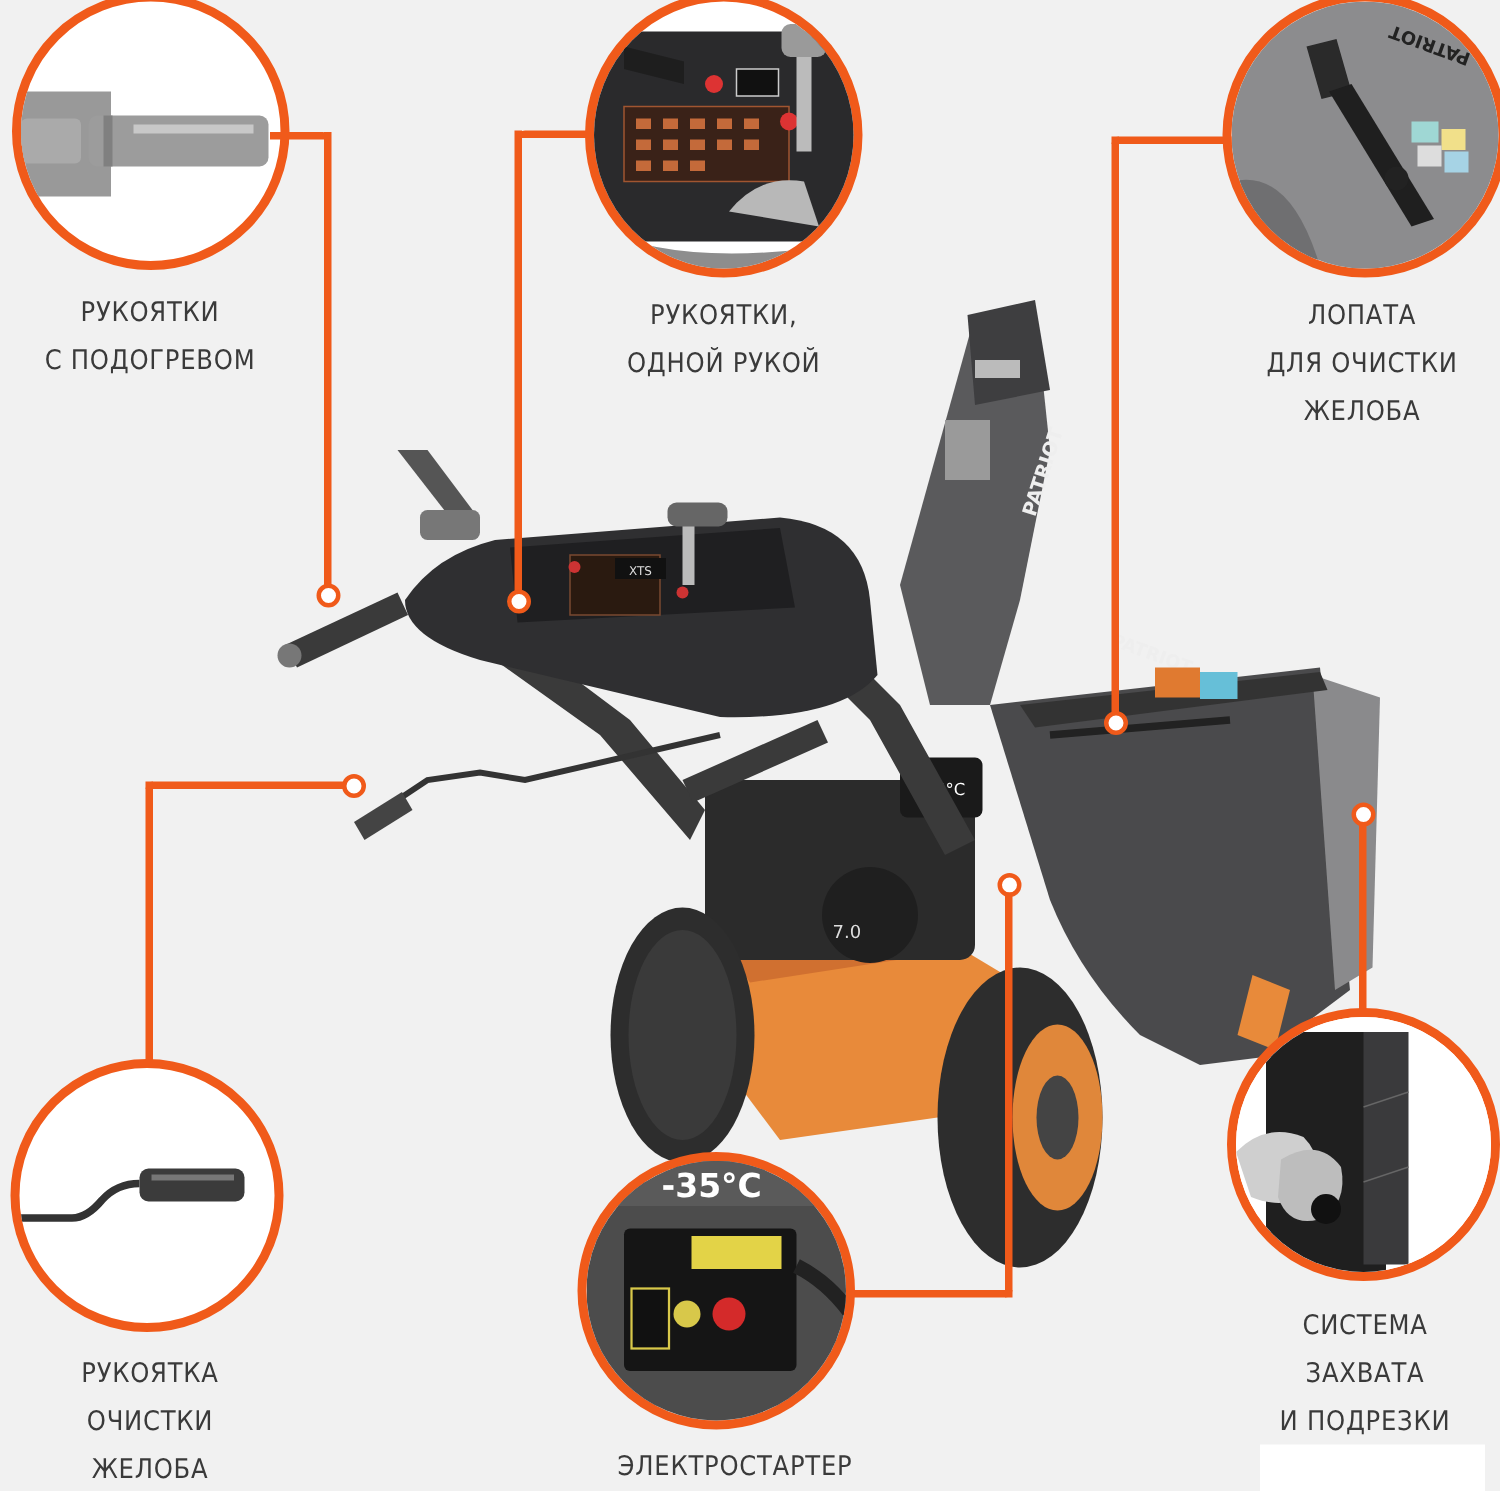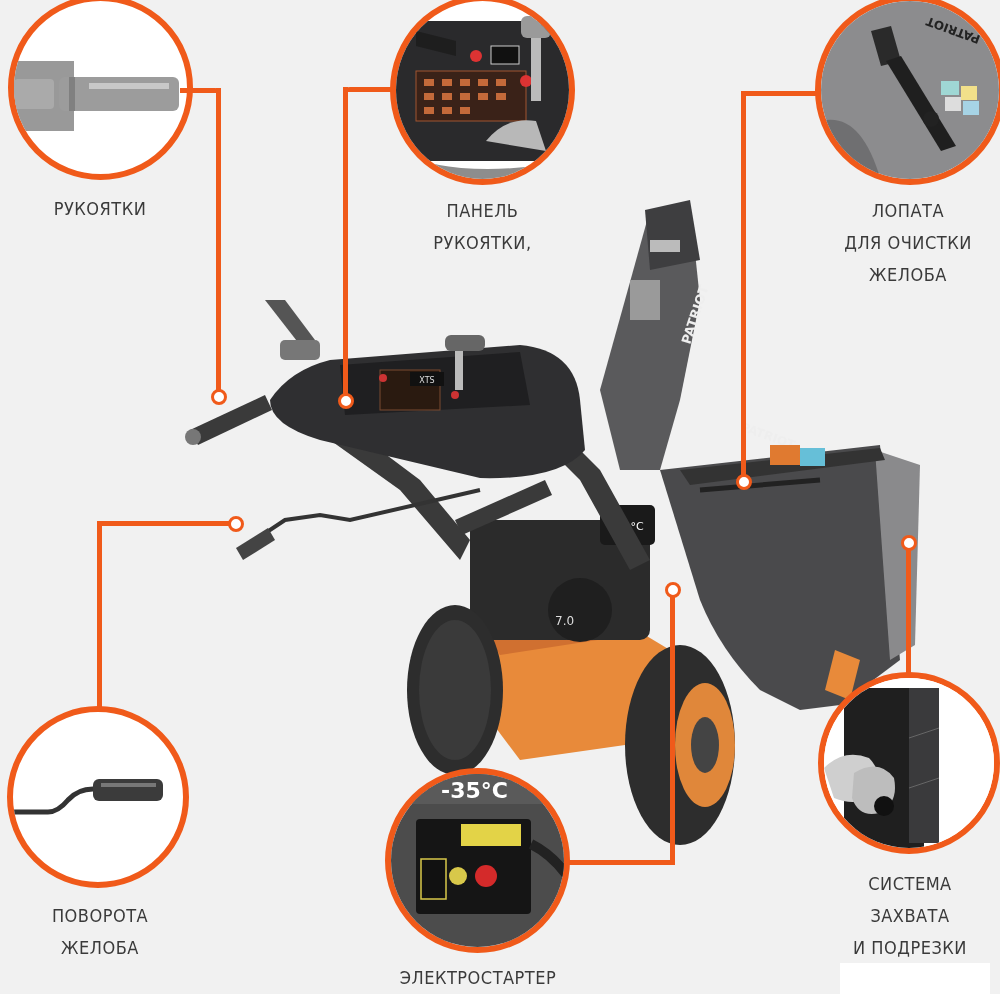--- a/index.html
+++ b/index.html
@@ -84,20 +84,21 @@
     <rect x="45" y="76" width="120" height="34" rx="6" fill="#9c9c9c"></rect>
     <rect x="75" y="82" width="80" height="6" fill="#c8c8c8"></rect>
     <rect x="55" y="76" width="6" height="34" fill="#808080"></rect>
   </svg>
 </div>
 <div class="line" style="left:180px;top:88px;width:40px;height:5px;border-radius:0 5px 0 0;"></div>
 <div class="line" style="left:216px;top:88px;width:5px;height:302px;"></div>
 <div class="dot" style="left:211px;top:389px;"></div>
 <div class="label" style="left:0px;top:193px;width:200px;">
   <span>РУКОЯТКИ</span>
+  <span>С ПОДОГРЕВОМ</span>
 </div>
 
 <div class="circle" style="left:390px;top:-5px;width:185px;height:190px;">
   <svg width="175" height="180" viewBox="0 0 175 180">
     <rect x="0" y="20" width="175" height="140" fill="#2a2a2c"></rect>
     <path d="M0 150 Q60 180 175 160 L175 180 L0 180 Z" fill="#8d8d8d"></path>
     <rect x="20" y="70" width="110" height="50" fill="#3a2218" stroke="#a05530" stroke-width="1"></rect>
     <g fill="#c46a3a">
       <rect x="28" y="78" width="10" height="7"></rect>
         <rect x="46" y="78" width="10" height="7"></rect>
@@ -119,22 +120,22 @@
     <rect x="135" y="20" width="10" height="80" fill="#bbb"></rect>
     <rect x="125" y="15" width="30" height="22" rx="6" fill="#9a9a9a"></rect>
     <path d="M90 140 Q110 115 140 120 L150 150 Z" fill="#b8b8b8"></path>
     <path d="M20 30 L60 40 L60 55 L20 45 Z" fill="#1e1e1e"></path>
   </svg>
 </div>
 <div class="line" style="left:345px;top:87px;width:50px;height:5px;border-radius:5px 0 0 0;"></div>
 <div class="line" style="left:343px;top:87px;width:5px;height:308px;"></div>
 <div class="dot" style="left:338px;top:393px;"></div>
 <div class="label" style="left:370px;top:195px;width:225px;">
-  <span>ПАНЕЛЬ</span>
   <span>РУКОЯТКИ,</span>
+  <span>ОДНОЙ РУКОЙ</span>
 </div>
 
 <div class="circle" style="left:815px;top:-5px;width:190px;height:190px;">
   <svg width="180" height="180" viewBox="0 0 180 180">
     <rect x="0" y="0" width="180" height="180" fill="#8c8c8e"></rect>
     <path d="M0 120 Q40 110 60 180 L0 180 Z" fill="#6f6f71"></path>
     <path d="M50 30 L70 25 L80 60 L60 65 Z" fill="#2a2a2a"></path>
     <path d="M65 60 L120 150 L135 145 L80 55 Z" fill="#1f1f1f"></path>
     <circle cx="110" cy="118" r="8" fill="#222"></circle>
     <rect x="120" y="80" width="18" height="14" fill="#9fd7d4"></rect>
@@ -157,41 +158,42 @@
 <div class="line" style="left:97px;top:521px;width:133px;height:5px;border-radius:5px 0 0 0;"></div>
 <div class="line" style="left:97px;top:521px;width:5px;height:190px;"></div>
 <div class="circle" style="left:7px;top:706px;width:182px;height:182px;">
   <svg width="172" height="172" viewBox="0 0 172 172">
     <path d="M0 100 L35 100 Q45 100 55 88 Q65 77 80 77" stroke="#333" stroke-width="5" fill="none"></path>
     <rect x="80" y="67" width="70" height="22" rx="6" fill="#3b3b3b"></rect>
     <rect x="88" y="71" width="55" height="4" fill="#777"></rect>
   </svg>
 </div>
 <div class="label" style="left:0px;top:900px;width:200px;">
-  <span>ПОВОРОТА</span>
+  <span>РУКОЯТКА</span>
+  <span>ОЧИСТКИ</span>
   <span>ЖЕЛОБА</span>
 </div>
 
 <div class="dot" style="left:665px;top:582px;"></div>
 <div class="line" style="left:670px;top:595px;width:5px;height:270px;"></div>
 <div class="line" style="left:560px;top:860px;width:115px;height:5px;border-radius:0 0 5px 0;"></div>
 <div class="circle" style="left:385px;top:768px;width:185px;height:185px;">
   <svg width="175" height="175" viewBox="0 0 175 175">
     <rect x="0" y="0" width="175" height="175" fill="#4c4c4c"></rect>
     <rect x="0" y="0" width="175" height="30" fill="#5a5a5a"></rect>
     <text x="50" y="24" fill="#fff" font-size="22" font-weight="bold" font-family="DejaVu Sans, sans-serif">-35°C</text>
     <rect x="25" y="45" width="115" height="95" rx="4" fill="#151515"></rect>
     <rect x="70" y="50" width="60" height="22" fill="#e3d347"></rect>
     <rect x="30" y="85" width="25" height="40" fill="#111" stroke="#d8c84a" stroke-width="1.5"></rect>
     <circle cx="67" cy="102" r="9" fill="#d8c84a"></circle>
     <circle cx="95" cy="102" r="11" fill="#d42a2a"></circle>
     <path d="M140 70 Q160 80 175 100" stroke="#222" stroke-width="10" fill="none"></path>
   </svg>
 </div>
-<div class="label" style="left:338px;top:962px;width:280px;">
+<div class="label" style="left:350px;top:962px;width:280px;">
   <span>ЭЛЕКТРОСТАРТЕР</span>
 </div>
 
 <div class="dot" style="left:901px;top:535px;"></div>
 <div class="line" style="left:906px;top:548px;width:5px;height:130px;"></div>
 <div class="circle" style="left:818px;top:672px;width:182px;height:182px;">
   <svg width="172" height="172" viewBox="0 0 172 172">
     <rect x="0" y="0" width="172" height="172" fill="#ffffff"></rect>
     <rect x="20" y="10" width="80" height="160" fill="#1f1f1f"></rect>
     <rect x="85" y="10" width="30" height="155" fill="#3a3a3c"></rect>

